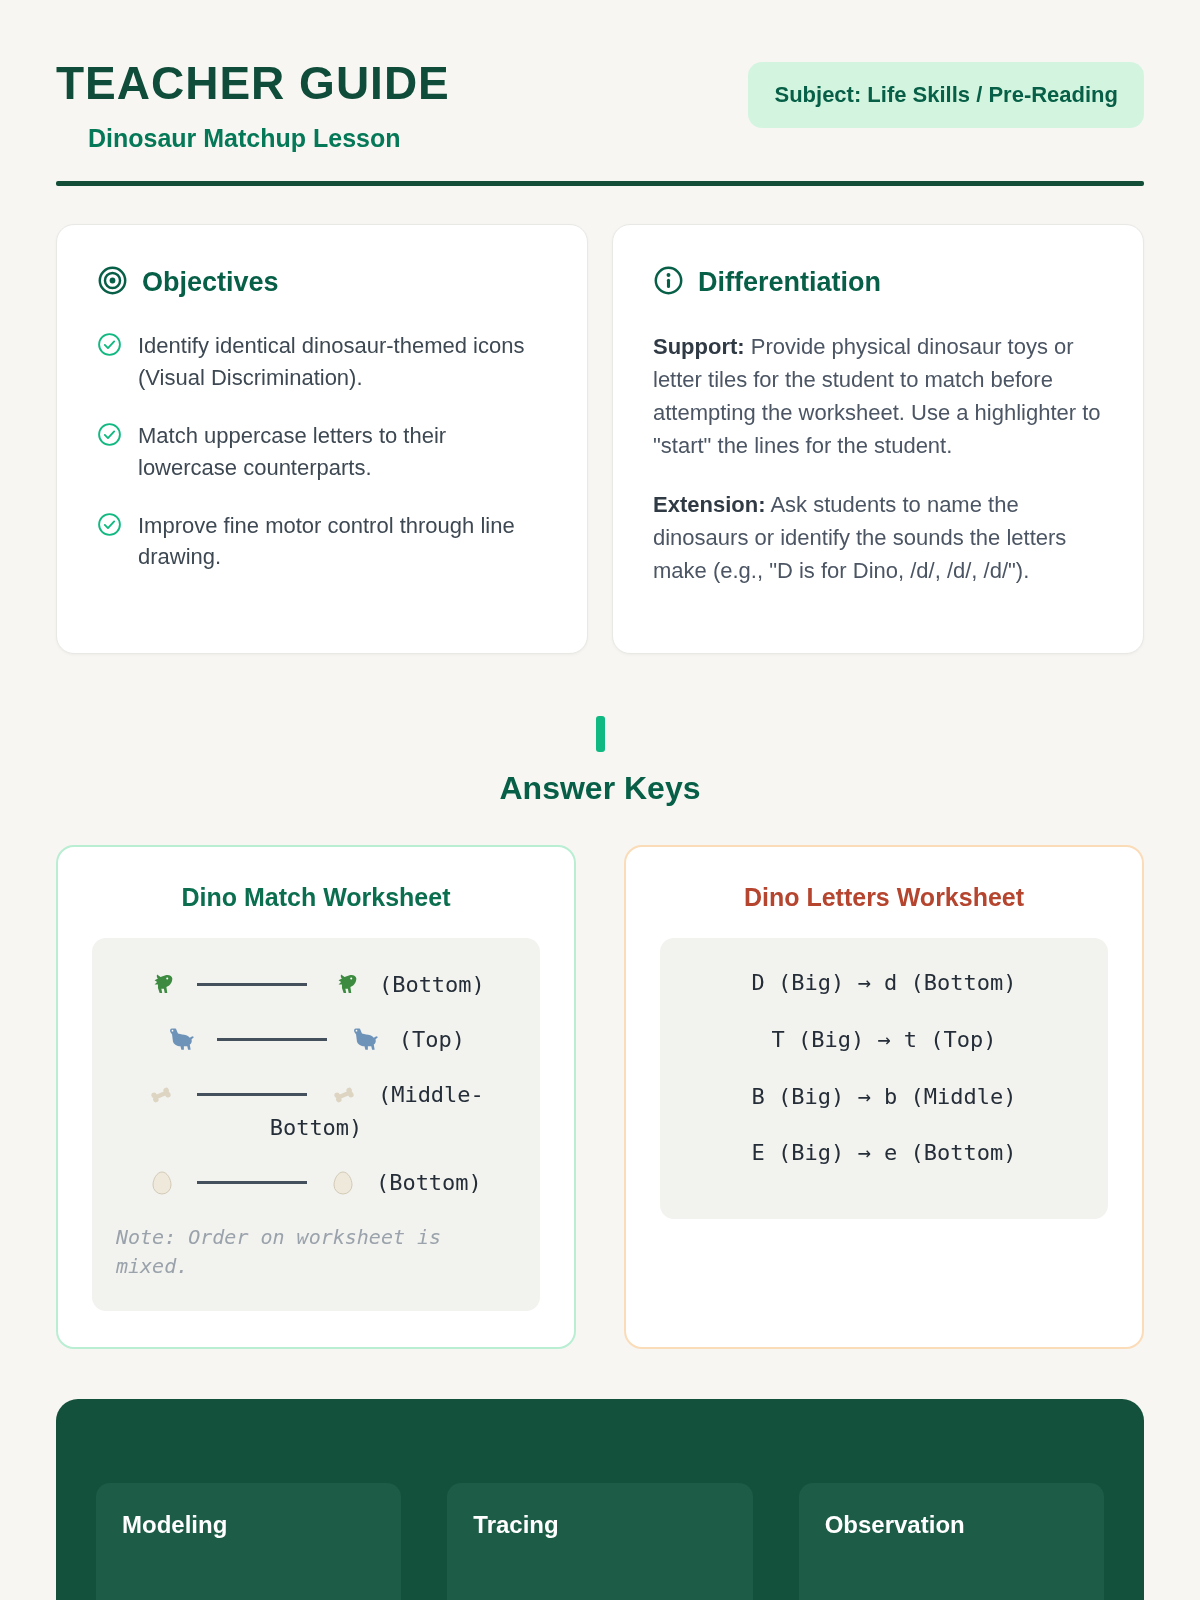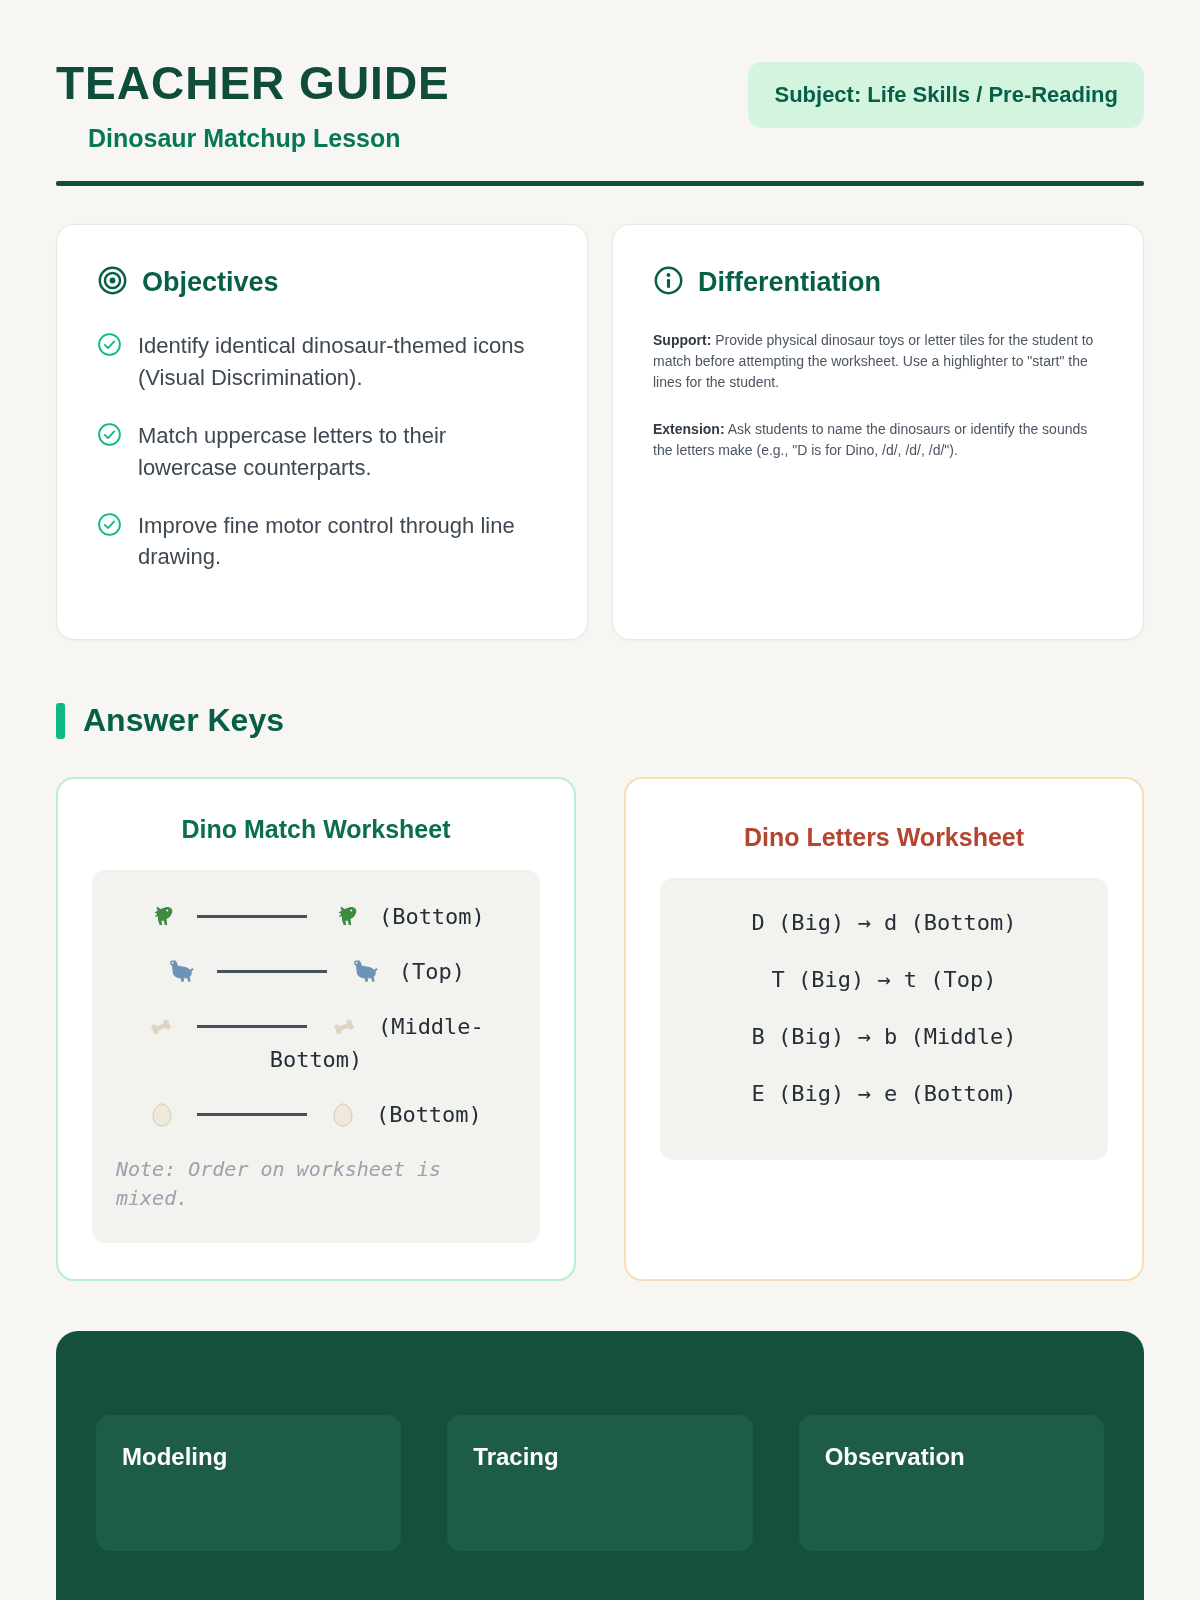--- a/index.html
+++ b/index.html
@@ -28,36 +28,36 @@
   .top-grid { margin-top:38px; display:grid; grid-template-columns:1fr 1fr; gap:24px; }
   .card {
     background:#fff; border:1px solid #e8e8e4; border-radius:18px;
     padding:40px; box-shadow:0 1px 3px rgba(0,0,0,0.04);
   }
   .card-head { display:flex; align-items:center; gap:14px; margin-bottom:30px; }
   .card-head h2 { font-size:27px; color:#065f46; font-weight:bold; }
   .obj-list { list-style:none; }
   .obj-list li { display:flex; gap:16px; margin-bottom:26px; font-size:22px; line-height:1.45; color:#3d4852; }
   .obj-list .check { flex-shrink:0; margin-top:2px; }
-  .diff-p { font-size:14px; line-height:1.5; color:#4b5563; margin-bottom:26px; }
+  .diff-p { font-size:22px; line-height:1.5; color:#4b5563; margin-bottom:26px; }
   .diff-p strong { color:#303a44; }
 
   
-  .section-title { margin-top:62px; display:flex; align-items:center; gap:18px; }
+  .section-title { margin-top:62px; display:flex; align-items:center; gap:18px;flex-direction:column; }
   .accent-bar { width:9px; height:36px; background:#10b981; border-radius:3px; }
   .section-title h2 { font-size:32px; color:#065f46; font-weight:800; }
 
   
   .keys-grid { margin-top:38px; display:grid; grid-template-columns:1fr 1fr; gap:48px; }
   .key-card { background:#fff; border-radius:18px; padding:36px 34px; }
   .key-card.mint { border:2px solid #b9eed3; }
   .key-card.peach { border:2px solid #fbdcb9; }
   .key-card h3 { text-align:center; font-size:25px; font-weight:bold; margin-bottom:26px; }
   .key-card.mint h3 { color:#0b6e4f; }
-  .key-card.peach h3 { color:#b5452e;margin-top:8px; }
+  .key-card.peach h3 { color:#b5452e; }
   .key-box {
     background:#f2f2ef; border-radius:14px; padding:30px 24px;
     font-family:"DejaVu Sans Mono","Liberation Mono",monospace;
     font-size:22px; color:#252e38; text-align:center;
   }
   .match-row { margin-bottom:22px; line-height:1.5; }
   .match-line {
     display:inline-block; width:110px; border-bottom:3px solid #44505c;
     margin:0 10px; vertical-align:6px;
   }

